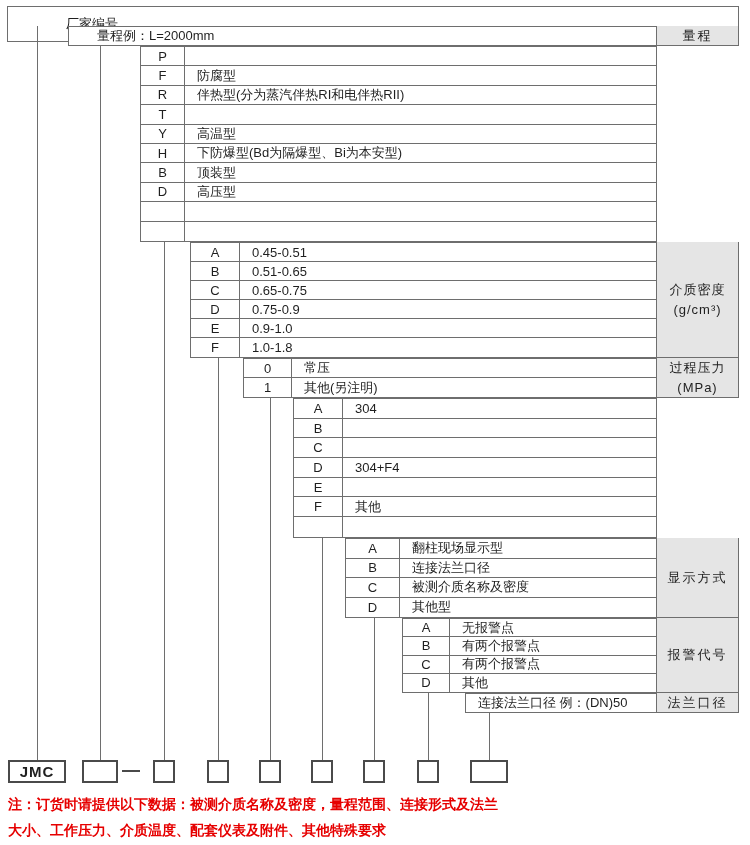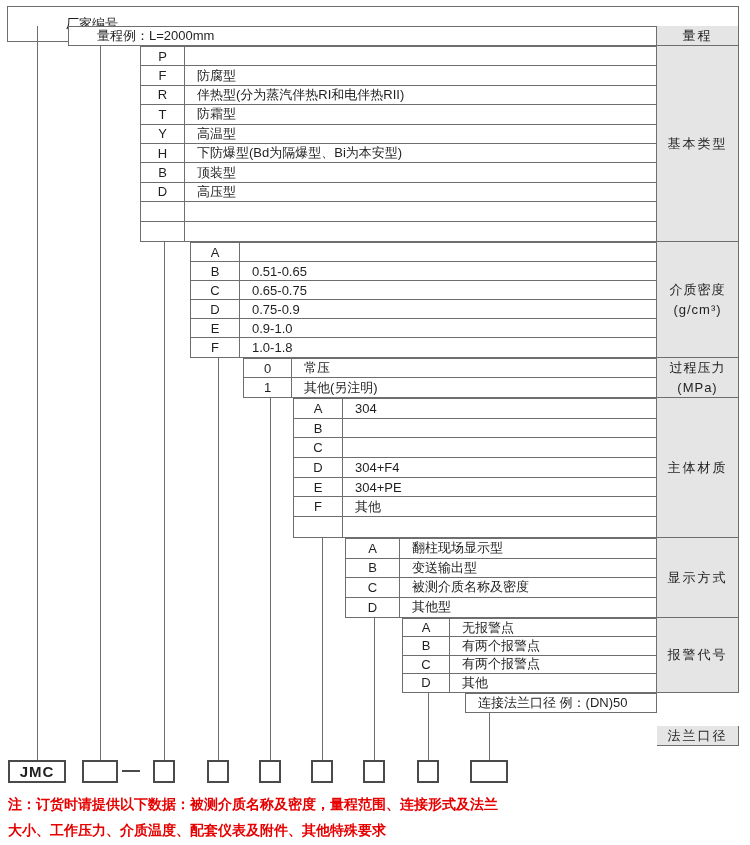--- a/index.html
+++ b/index.html
@@ -38,21 +38,21 @@
     font-family:Liberation Sans, sans-serif;letter-spacing:2px;
     white-space:pre-line;line-height:20px;background:#e5e5e5;
   }
   .lab-range{top:26px;height:20px;}
   .lab-basic{top:46px;height:196px;}
   .lab-density{top:242px;height:116px;letter-spacing:1px;}
   .lab-pressure{top:358px;height:40px;letter-spacing:1px;}
   .lab-material{top:398px;height:140px;}
   .lab-display{top:538px;height:80px;}
   .lab-alarm{top:618px;height:75px;}
-  .lab-flange{top:693px;height:20px;margin-top:33px;}
+  .lab-flange{top:693px;height:20px;}
 
   
   .vline{position:absolute;width:1px;background:var(--line,#6e6e6e);}
   .v1{left:37px;top:26px;height:737px;}
   .v2{left:100px;top:46px;height:717px;}
   .v3{left:164px;top:242px;height:521px;}
   .v4{left:218px;top:358px;height:405px;}
   .v5{left:270px;top:398px;height:365px;}
   .v6{left:322px;top:538px;height:225px;}
   .v7{left:374px;top:618px;height:145px;}
@@ -94,21 +94,20 @@
       <div class="trow">
         <div class="cell code">F</div>
         <div class="cell desc">防腐型</div>
       </div>
       <div class="trow">
         <div class="cell code">R</div>
         <div class="cell desc">伴热型(分为蒸汽伴热RI和电伴热RII)</div>
       </div>
       <div class="trow">
         <div class="cell code">T</div>
-        <div class="cell desc">防霜型</div>
       </div>
       <div class="trow">
         <div class="cell code">Y</div>
         <div class="cell desc">高温型</div>
       </div>
       <div class="trow">
         <div class="cell code">H</div>
         <div class="cell desc">下防爆型(Bd为隔爆型、Bi为本安型)</div>
       </div>
       <div class="trow">
@@ -124,20 +123,21 @@
         <div class="cell desc"></div>
       </div>
       <div class="trow">
         <div class="cell code"></div>
         <div class="cell desc"></div>
       </div>
     </div>
   <div class="group g-density">
       <div class="trow">
         <div class="cell code">A</div>
+        <div class="cell desc">0.45-0.51</div>
       </div>
       <div class="trow">
         <div class="cell code">B</div>
         <div class="cell desc">0.51-0.65</div>
       </div>
       <div class="trow">
         <div class="cell code">C</div>
         <div class="cell desc">0.65-0.75</div>
       </div>
       <div class="trow">
@@ -173,39 +173,38 @@
       </div>
       <div class="trow">
         <div class="cell code">C</div>
       </div>
       <div class="trow">
         <div class="cell code">D</div>
         <div class="cell desc">304+F4</div>
       </div>
       <div class="trow">
         <div class="cell code">E</div>
-        <div class="cell desc">304+PE</div>
       </div>
       <div class="trow">
         <div class="cell code">F</div>
         <div class="cell desc">其他</div>
       </div>
       <div class="trow">
         <div class="cell code"></div>
         <div class="cell desc"></div>
       </div>
     </div>
   <div class="group g-display">
       <div class="trow">
         <div class="cell code">A</div>
         <div class="cell desc">翻柱现场显示型</div>
       </div>
       <div class="trow">
         <div class="cell code">B</div>
-        <div class="cell desc">变送输出型</div>
+        <div class="cell desc">连接法兰口径</div>
       </div>
       <div class="trow">
         <div class="cell code">C</div>
         <div class="cell desc">被测介质名称及密度</div>
       </div>
       <div class="trow">
         <div class="cell code">D</div>
         <div class="cell desc">其他型</div>
       </div>
     </div>
@@ -226,26 +225,24 @@
         <div class="cell code">D</div>
         <div class="cell desc">其他</div>
       </div>
     </div>
 
   <div class="box hrow flange-row">
     <span>连接法兰口径 例：(DN)50</span>
   </div>
 
   <div class="label-cell lab-range">量程</div>
-  <div class="label-cell lab-basic">基本类型</div>
   <div class="label-cell lab-density">介质密度
 (g/cm³)</div>
   <div class="label-cell lab-pressure">过程压力
 (MPa)</div>
-  <div class="label-cell lab-material">主体材质</div>
   <div class="label-cell lab-display">显示方式</div>
   <div class="label-cell lab-alarm">报警代号</div>
   <div class="label-cell lab-flange">法兰口径</div>
 
   <div class="vline v1"></div>
   <div class="vline v2"></div>
   <div class="vline v3"></div>
   <div class="vline v4"></div>
   <div class="vline v5"></div>
   <div class="vline v6"></div>

